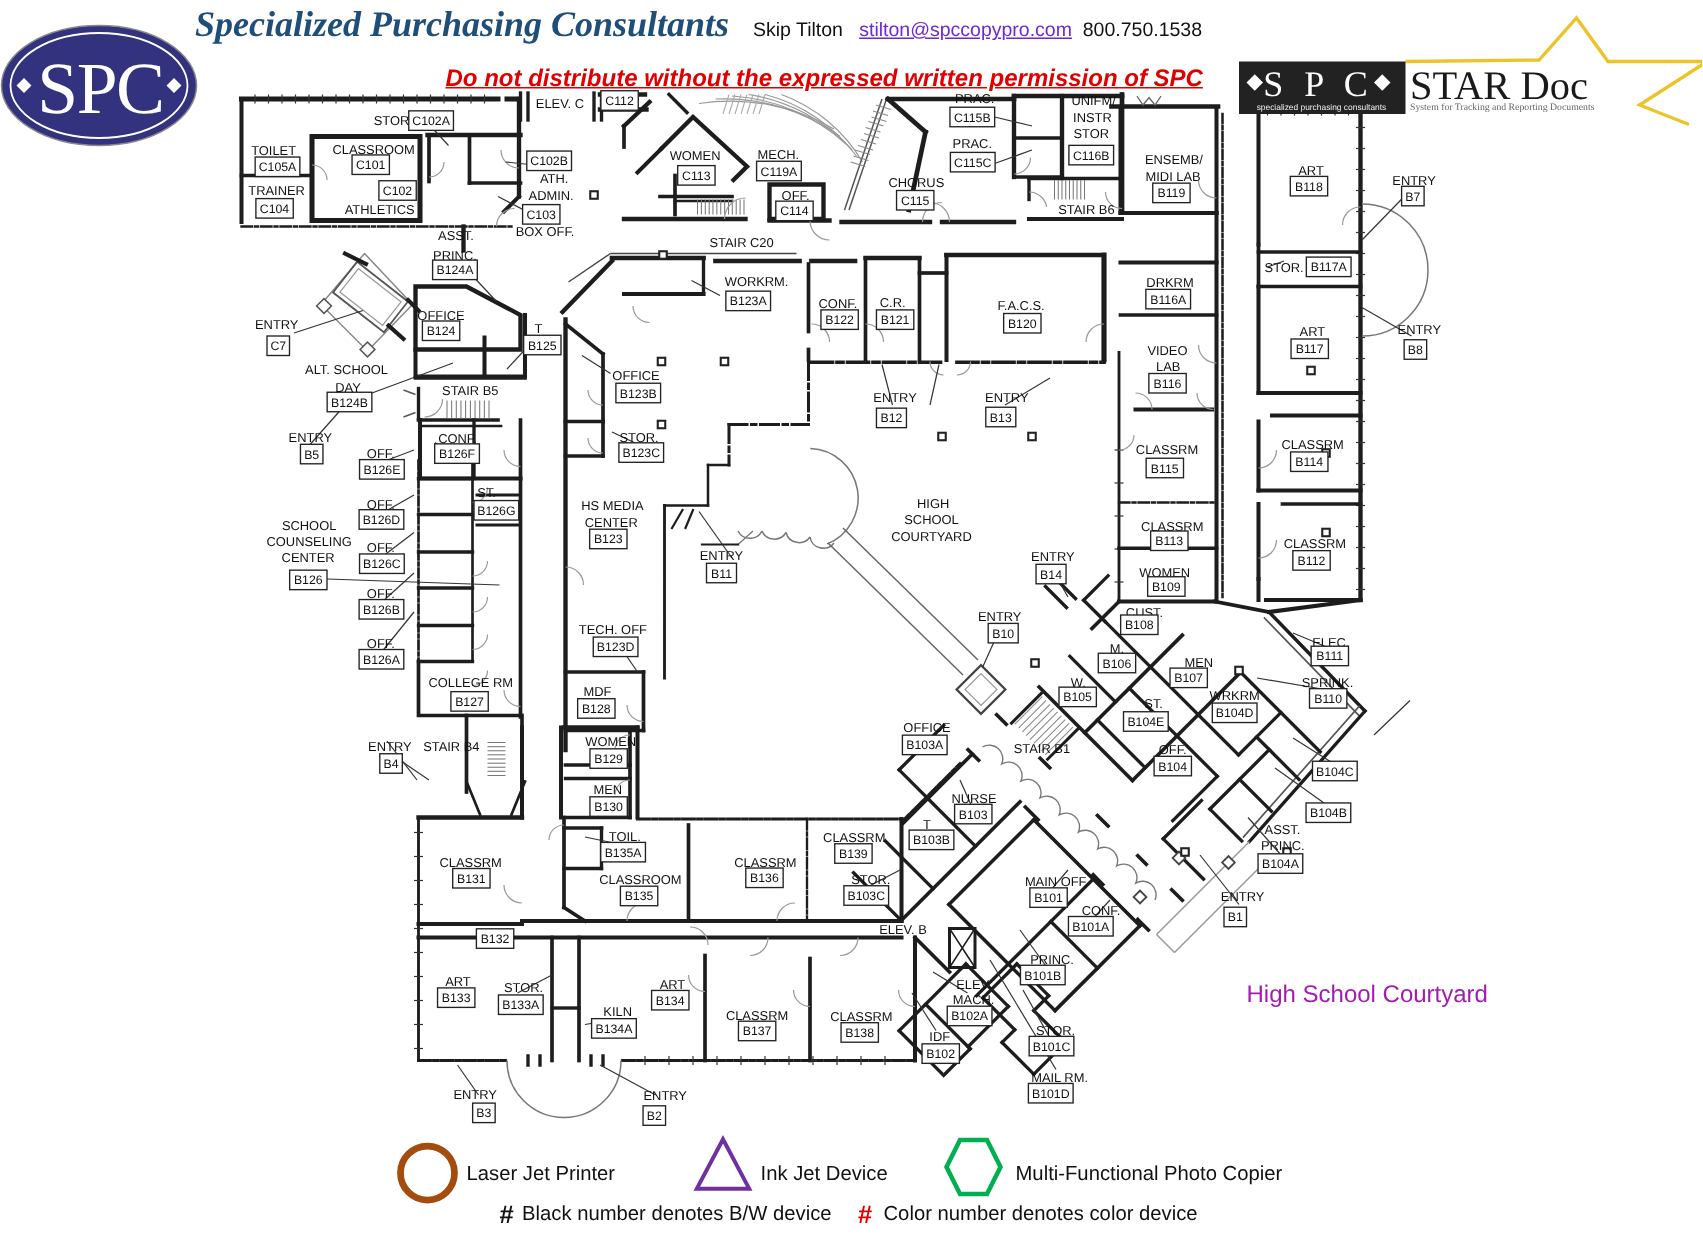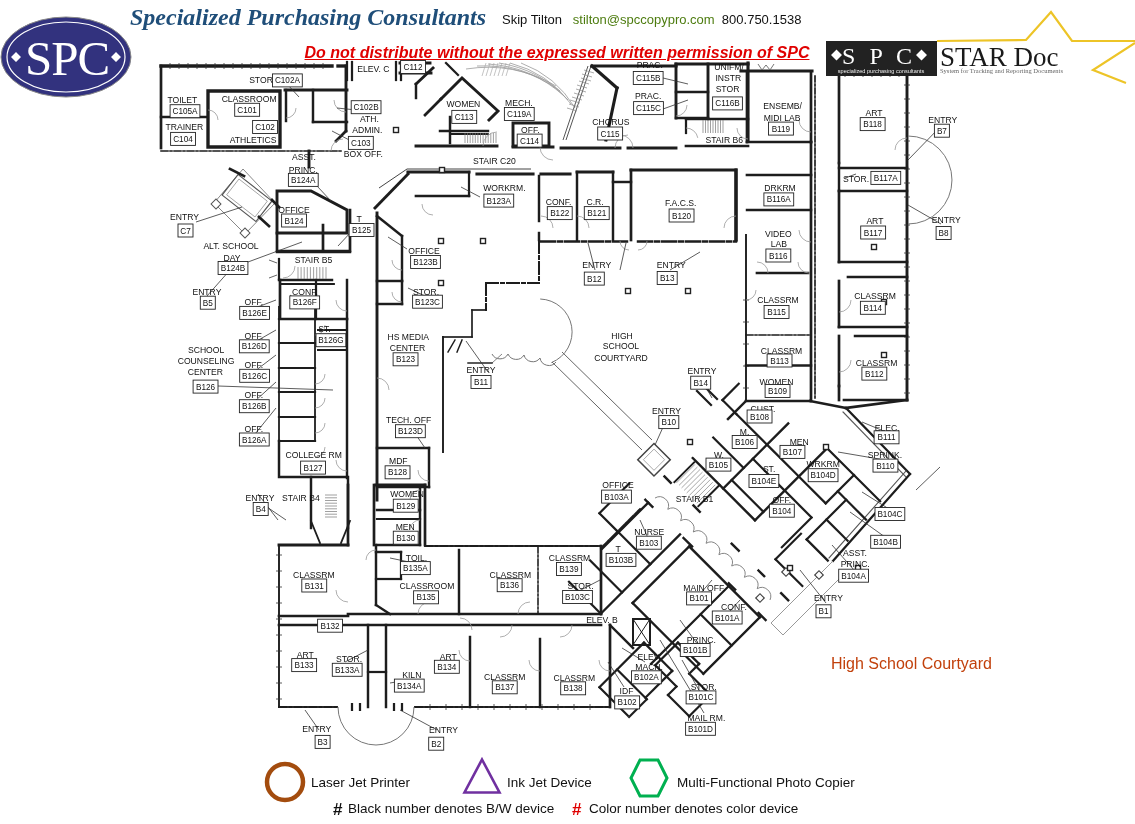--- a/index.html
+++ b/index.html
@@ -1059,36 +1059,36 @@
 </svg>
 
 <div class="abs" style="left:0;top:16px;width:133px;height:82px">
 <svg width="133" height="82">
 <ellipse cx="66" cy="41" rx="65" ry="40" fill="#32327e" stroke="#888" stroke-width="1"></ellipse>
 <ellipse cx="66" cy="41" rx="59" ry="35" fill="none" stroke="#fff" stroke-width="1.2"></ellipse>
 <text x="67" y="59" text-anchor="middle" font-family="Liberation Serif,serif" font-size="49" fill="#fff" letter-spacing="-1">SPC</text>
 <path d="M11,41 l5,-5 5,5 -5,5 Z M111,41 l5,-5 5,5 -5,5 Z" fill="#fff"></path>
 </svg></div>
 <div class="abs" style="left:130px;top:4px;font-family:'Liberation Serif',serif;font-style:italic;font-weight:bold;font-size:24px;color:#1f4e79;white-space:nowrap">Specialized Purchasing Consultants</div>
-<div class="abs" style="left:502px;top:12px;font-size:13px;color:#111;white-space:nowrap">Skip Tilton&nbsp;&nbsp;&nbsp;<span style="color:#4d7c0f;">stilton@spccopypro.com</span>&nbsp;&nbsp;800.750.1538</div>
-<div class="abs" style="left:297px;top:44px;width:520px;text-align:center;font-size:16px;font-style:italic;font-weight:bold;color:#e00000;text-decoration:underline;white-space:nowrap">Do not distribute without the expressed written permission of SPC</div>
+<div class="abs" style="left:502px;top:12px;font-size:13px;color:#111;white-space:nowrap">Skip Tilton&nbsp;&nbsp;&nbsp;<span style="color:#6d28d9;text-decoration:underline">stilton@spccopypro.com</span>&nbsp;&nbsp;800.750.1538</div>
+<div class="abs" style="left:297px;top:44px;width:520px;font-size:16px;font-style:italic;font-weight:bold;color:#e00000;text-decoration:underline;white-space:nowrap">Do not distribute without the expressed written permission of SPC</div>
 
 <div class="abs" style="left:826px;top:10px;width:309px;height:75px">
 <svg width="309" height="75">
 <path d="M111,31 L200,30 L225,2 L246,31 L309,31" stroke="#edc427" stroke-width="2.2" fill="none"></path>
 <path d="M309,33 L267,60 L300,73" stroke="#edc427" stroke-width="2.2" fill="none"></path>
 <rect x="0" y="31" width="111" height="35" fill="#222"></rect>
 <text x="53" y="54" text-anchor="middle" font-family="Liberation Serif,serif" font-size="24" fill="#fff" letter-spacing="4">S P C</text>
 <path d="M5,45 l5.5,-5.5 5.5,5.5 -5.5,5.5 Z M90,45 l5.5,-5.5 5.5,5.5 -5.5,5.5 Z" fill="#fff"></path>
 <text x="55" y="63" text-anchor="middle" font-family="Liberation Sans,sans-serif" font-size="5.6" fill="#eee">specialized purchasing consultants</text>
 <text x="114" y="56" font-family="Liberation Serif,serif" font-size="27" fill="#1a1a1a">STAR Doc</text>
 <text x="114" y="63" font-family="Liberation Serif,serif" font-size="6.5" fill="#666">System for Tracking and Reporting Documents</text>
 </svg></div>
 
-<div class="abs" style="left:831px;top:655px;font-size:16px;color:#c2410c">High School Courtyard</div>
+<div class="abs" style="left:831px;top:655px;font-size:16px;color:#a21caf">High School Courtyard</div>
 
 <div class="abs" style="left:0;top:752px;width:1054px;height:72px">
 <svg width="1135" height="72">
 <circle cx="285" cy="30" r="18" fill="none" stroke="#a34c0e" stroke-width="4.5"></circle>
 <text x="311" y="34.5" font-size="13.5" fill="#111">Laser Jet Printer</text>
 <path d="M482,7.5 L499.5,40.5 L464.5,40.5 Z" fill="none" stroke="#7030a0" stroke-width="2.6"></path>
 <text x="507" y="34.5" font-size="13.5" fill="#111">Ink Jet Device</text>
 <text x="677" y="34.5" font-size="13.5" fill="#111">Multi-Functional Photo Copier</text>
 <path d="M640,8 L658,8 L667,26 L658,44 L640,44 L631,26 Z" fill="none" stroke="#00b050" stroke-width="3"></path>
 <text x="333" y="63" font-size="17" font-weight="bold" fill="#111">#</text>

